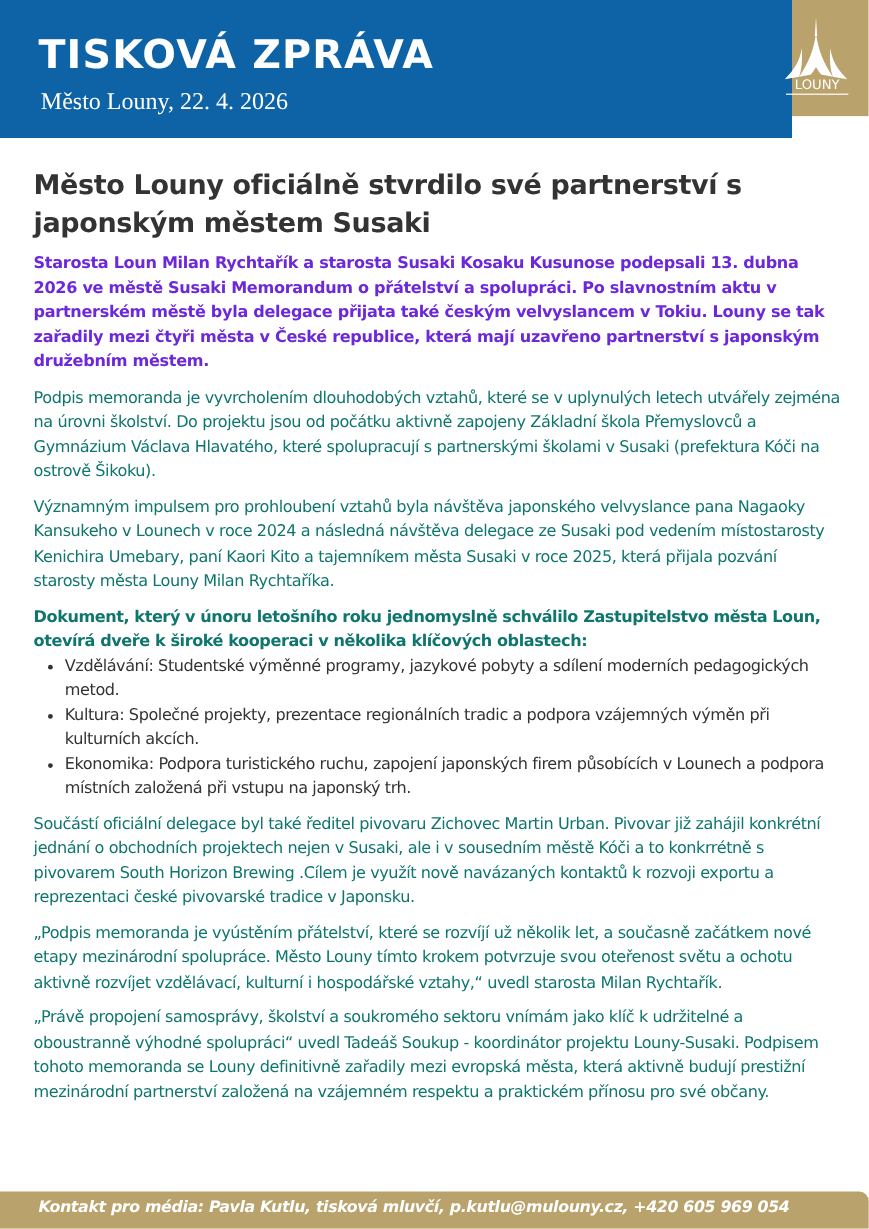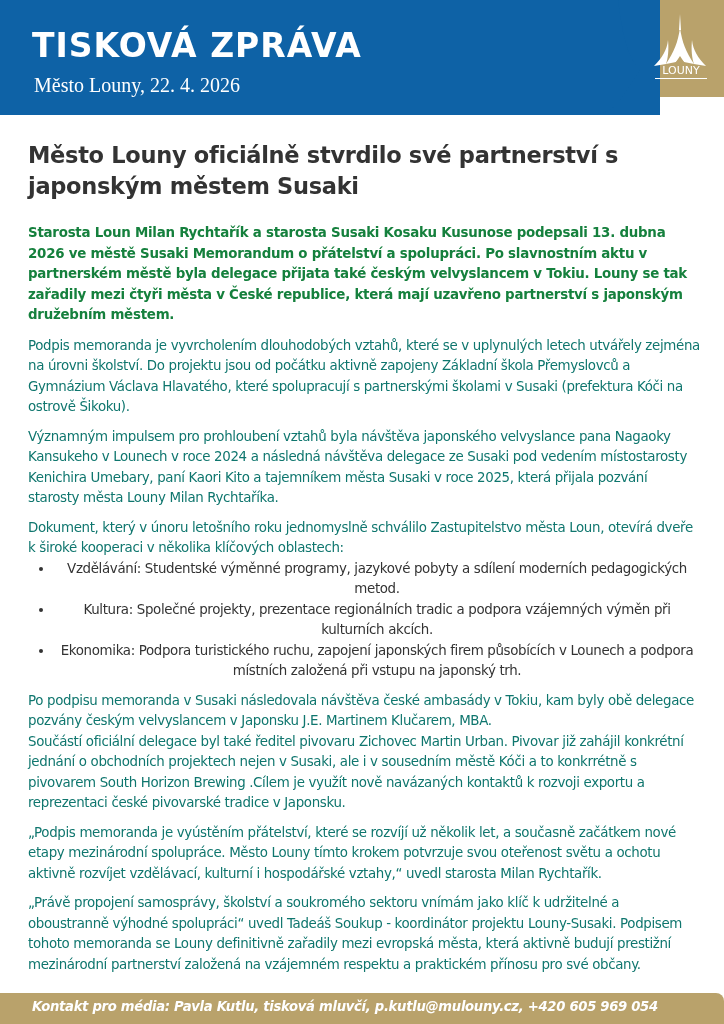--- a/index.html
+++ b/index.html
@@ -45,41 +45,41 @@
   }
   .logo-text {
     position: absolute; left: 655px; top: 64px; width: 52px; text-align: center;
     font-family: "DejaVu Sans", sans-serif; font-size: 11px; color: #ffffff;
     border-bottom: 1px solid #ffffff; padding-bottom: 1px;
   }
   .content {
     position: absolute; left: 28px; top: 140px; width: 672px;
   }
   h1 {
-    margin: 0 0 21px 0;
+    margin: 0 0 8px 0;
     font-family: "DejaVu Sans", sans-serif; font-weight: bold;
     font-size: 22.5px; line-height: 31px; color: #333333; letter-spacing: -0.3px;
   }
   .lead {
     margin: 0 0 10px 0;
     font-family: "DejaVu Sans", sans-serif; font-weight: bold;
-    font-size: 13.4px; line-height: 20.5px; color: #15803d; letter-spacing: -0.25px;
+    font-size: 13.4px; line-height: 20.5px; color: #6d28d9; letter-spacing: -0.25px;
   }
   p.body {
     margin: 0 0 9px 0;
     font-family: "DejaVu Sans", sans-serif;
     font-size: 13.4px; line-height: 20.5px; color: #0f766e; letter-spacing: -0.35px;
   }
-  p.body.tight { margin-bottom: 0; }
+  p.body.tight { margin-bottom: 0; font-weight: bold; }
   ul.areas {
     margin: 0 0 9px 0; padding: 0 0 0 26px;
     font-family: "DejaVu Sans", sans-serif;
     font-size: 13.4px; line-height: 20.5px; color: #333333; letter-spacing: -0.35px;
   }
-  ul.areas li { margin: 0; padding-left: 0; text-align: center; }
+  ul.areas li { margin: 0; padding-left: 0; }
   .footer {
     position: absolute; left: 0; top: 993px; width: 724px; height: 31px;
     background: #b9a26b;
     border-top-right-radius: 8px;
   }
   .footer-text {
     position: absolute; left: 32px; top: 6px;
     font-family: "DejaVu Sans", sans-serif; font-weight: bold; font-style: italic;
     font-size: 13.2px; color: #ffffff; letter-spacing: -0.3px; white-space: nowrap; text-align: center;
   }
@@ -109,21 +109,20 @@
   <h1>Město Louny oficiálně stvrdilo své partnerství s japonským městem Susaki</h1>
   <p class="lead">Starosta Loun Milan Rychtařík a starosta Susaki Kosaku Kusunose podepsali 13. dubna 2026 ve městě Susaki Memorandum o přátelství a spolupráci. Po slavnostním aktu v partnerském městě byla delegace přijata také českým velvyslancem v Tokiu. Louny se tak zařadily mezi čtyři města v České republice, která mají uzavřeno partnerství s japonským družebním městem.</p>
   <p class="body">Podpis memoranda je vyvrcholením dlouhodobých vztahů, které se v uplynulých letech utvářely zejména na úrovni školství. Do projektu jsou od počátku aktivně zapojeny Základní škola Přemyslovců a Gymnázium Václava Hlavatého, které spolupracují s partnerskými školami v Susaki (prefektura Kóči na ostrově Šikoku).</p>
   <p class="body">Významným impulsem pro prohloubení vztahů byla návštěva japonského velvyslance pana Nagaoky Kansukeho v Lounech v roce 2024 a následná návštěva delegace ze Susaki pod vedením místostarosty Kenichira Umebary, paní Kaori Kito a tajemníkem města Susaki v roce 2025, která přijala pozvání starosty města Louny Milan Rychtaříka.</p>
   <p class="body tight">Dokument, který v únoru letošního roku jednomyslně schválilo Zastupitelstvo města Loun, otevírá dveře k široké kooperaci v několika klíčových oblastech:</p>
   <ul class="areas">
     <li>Vzdělávání: Studentské výměnné programy, jazykové pobyty a sdílení moderních pedagogických metod.</li>
     <li>Kultura: Společné projekty,  prezentace regionálních tradic a podpora vzájemných výměn při kulturních akcích.</li>
     <li>Ekonomika: Podpora turistického ruchu, zapojení japonských firem působících v Lounech a podpora místních založená při vstupu na japonský trh.</li>
   </ul>
-  <p class="body tight">Po podpisu memoranda v Susaki následovala návštěva české ambasády v Tokiu, kam byly obě delegace pozvány českým velvyslancem v Japonsku J.E. Martinem Klučarem, MBA.</p>
   <p class="body">Součástí oficiální delegace byl také ředitel pivovaru Zichovec Martin Urban. Pivovar již zahájil konkrétní jednání o obchodních projektech nejen v Susaki, ale i v sousedním městě Kóči a to konkrrétně s pivovarem South Horizon Brewing .Cílem je využít nově navázaných kontaktů k rozvoji exportu a reprezentaci české pivovarské tradice v Japonsku.</p>
   <p class="body">„Podpis memoranda je vyústěním přátelství, které se rozvíjí už několik let, a současně začátkem nové etapy mezinárodní spolupráce. Město Louny tímto krokem potvrzuje svou oteřenost světu a ochotu aktivně rozvíjet vzdělávací, kulturní i hospodářské vztahy,“ uvedl starosta Milan Rychtařík.</p>
   <p class="body">„Právě propojení samosprávy, školství a soukromého sektoru vnímám jako klíč k udržitelné a oboustranně výhodné spolupráci“ uvedl Tadeáš Soukup - koordinátor projektu Louny-Susaki. Podpisem tohoto memoranda se Louny definitivně zařadily mezi evropská města, která aktivně budují prestižní mezinárodní partnerství založená na vzájemném respektu a praktickém přínosu pro své občany.</p>
 </div>
 
 <div class="footer">
   <div class="footer-text">Kontakt pro média: Pavla Kutlu, tisková mluvčí, p.kutlu@mulouny.cz, +420 605 969 054</div>
 </div>
 
 </body></html>

